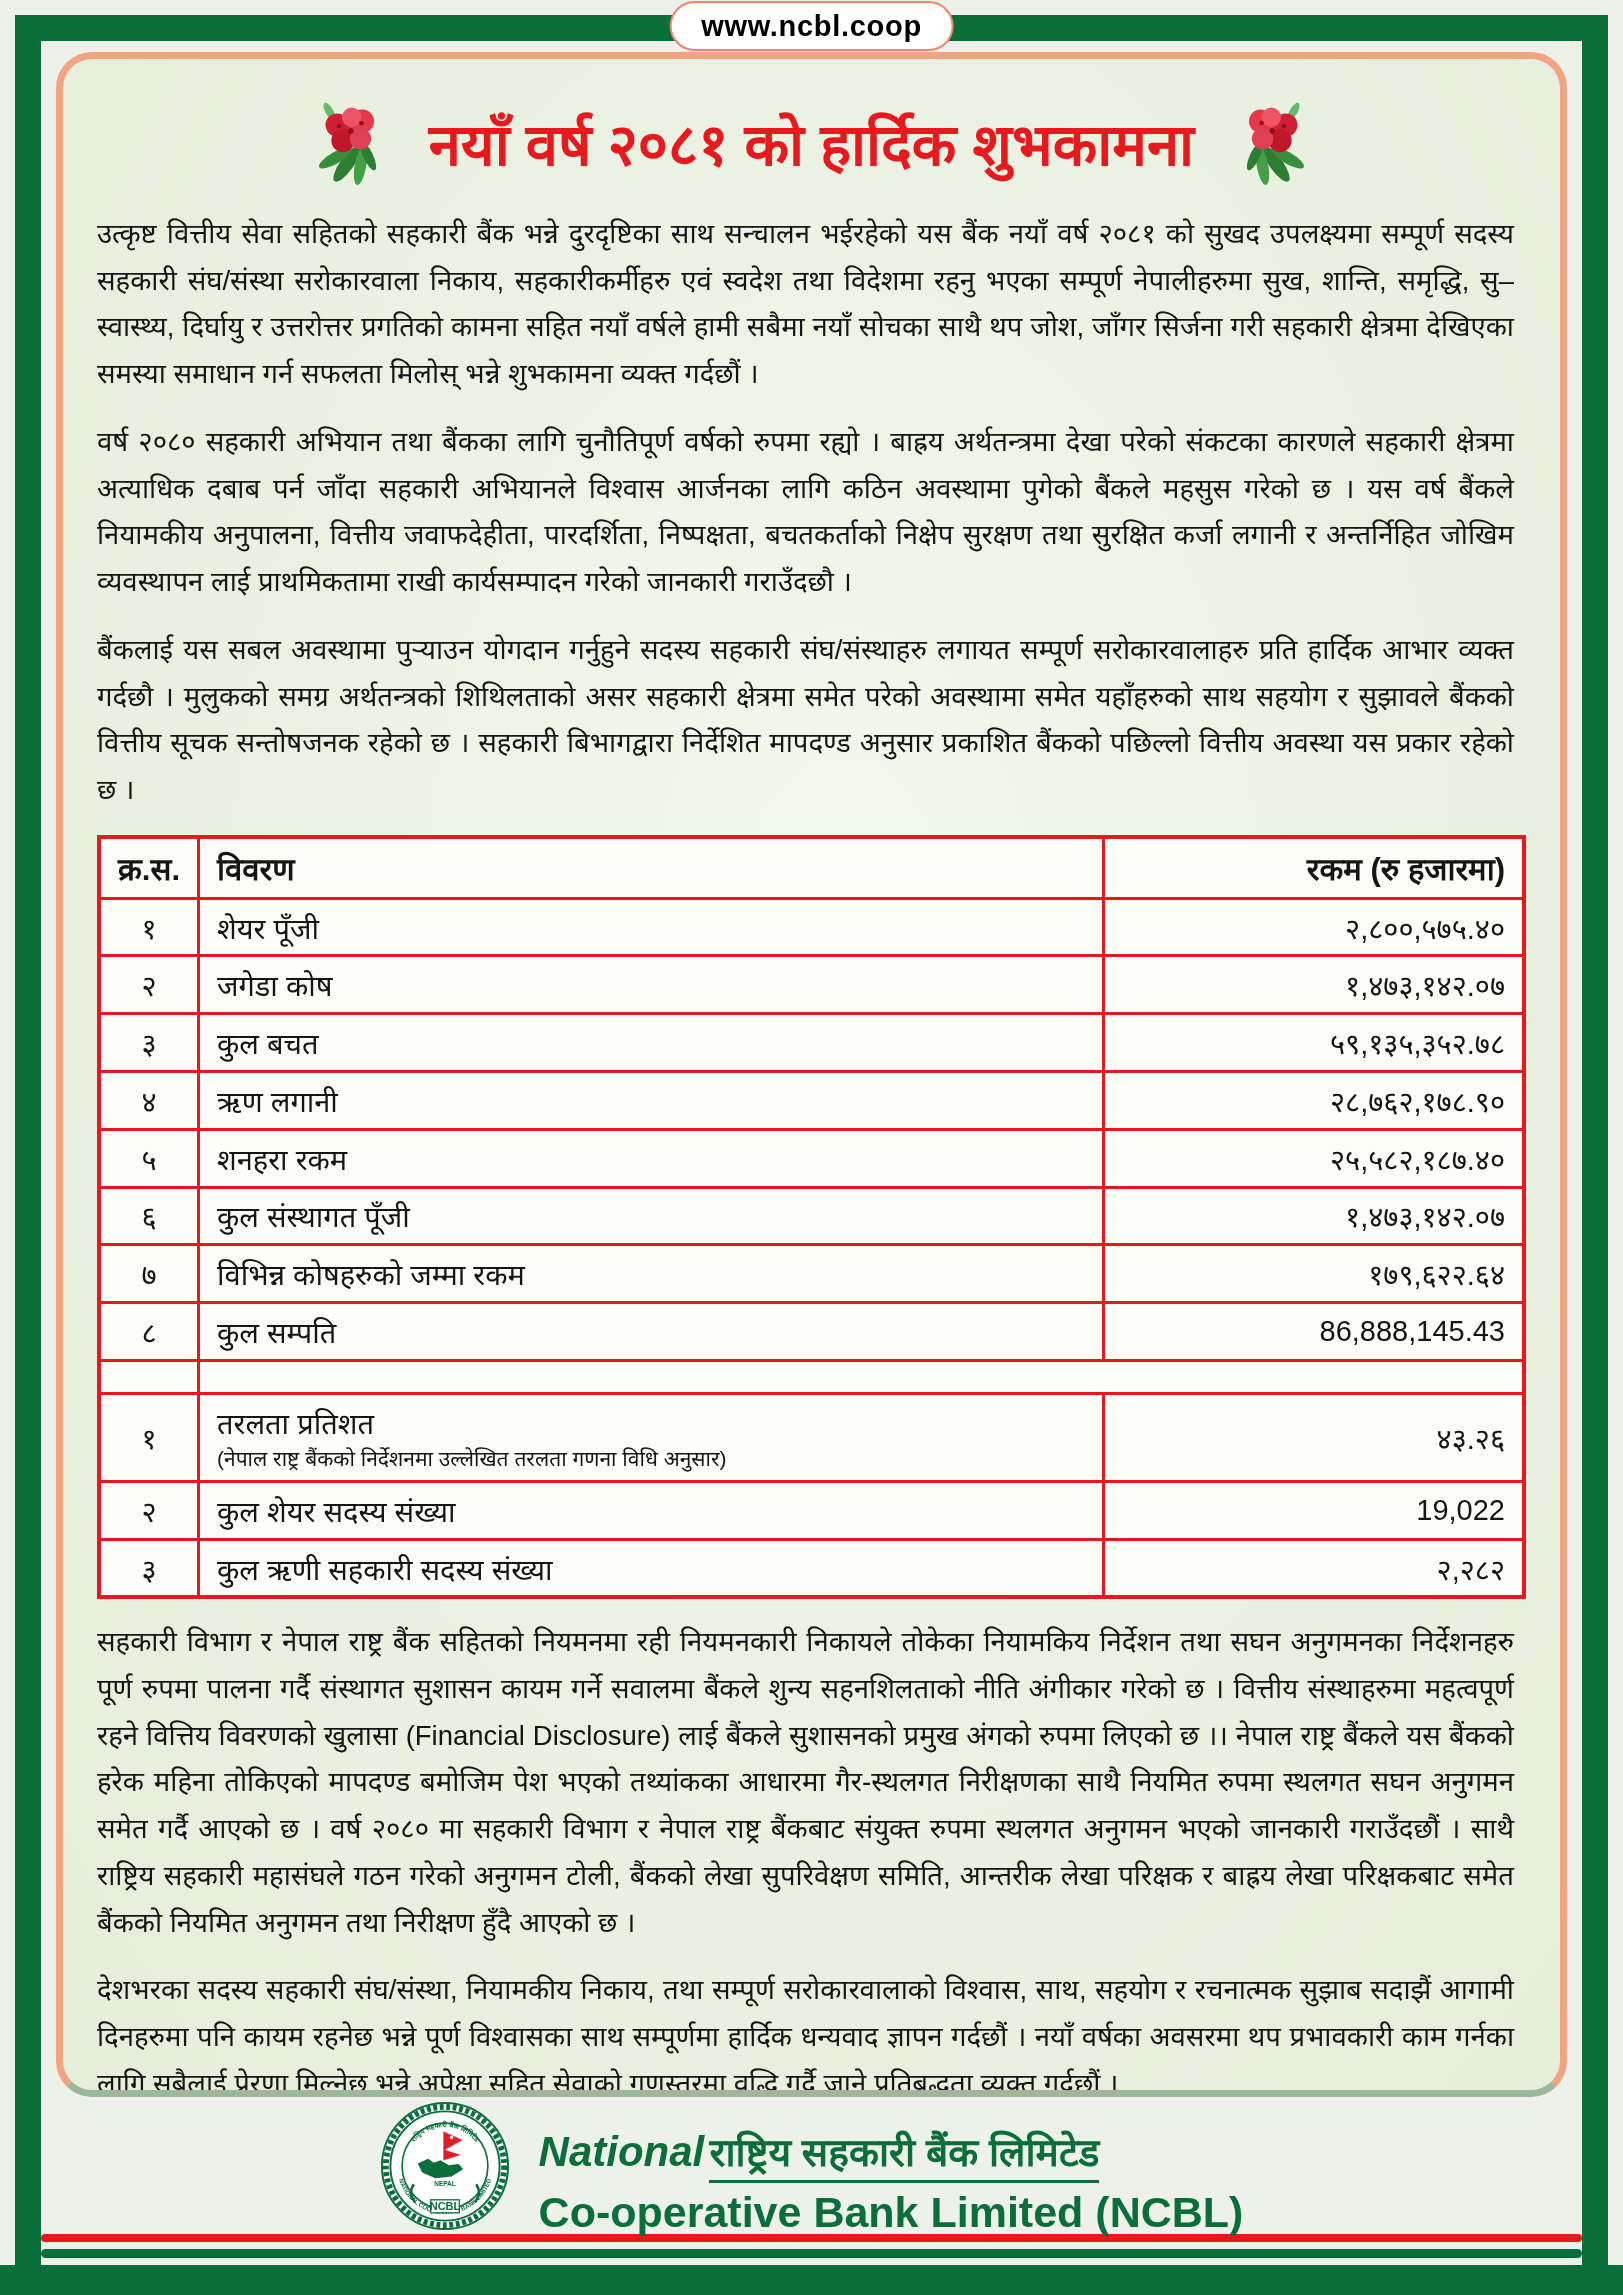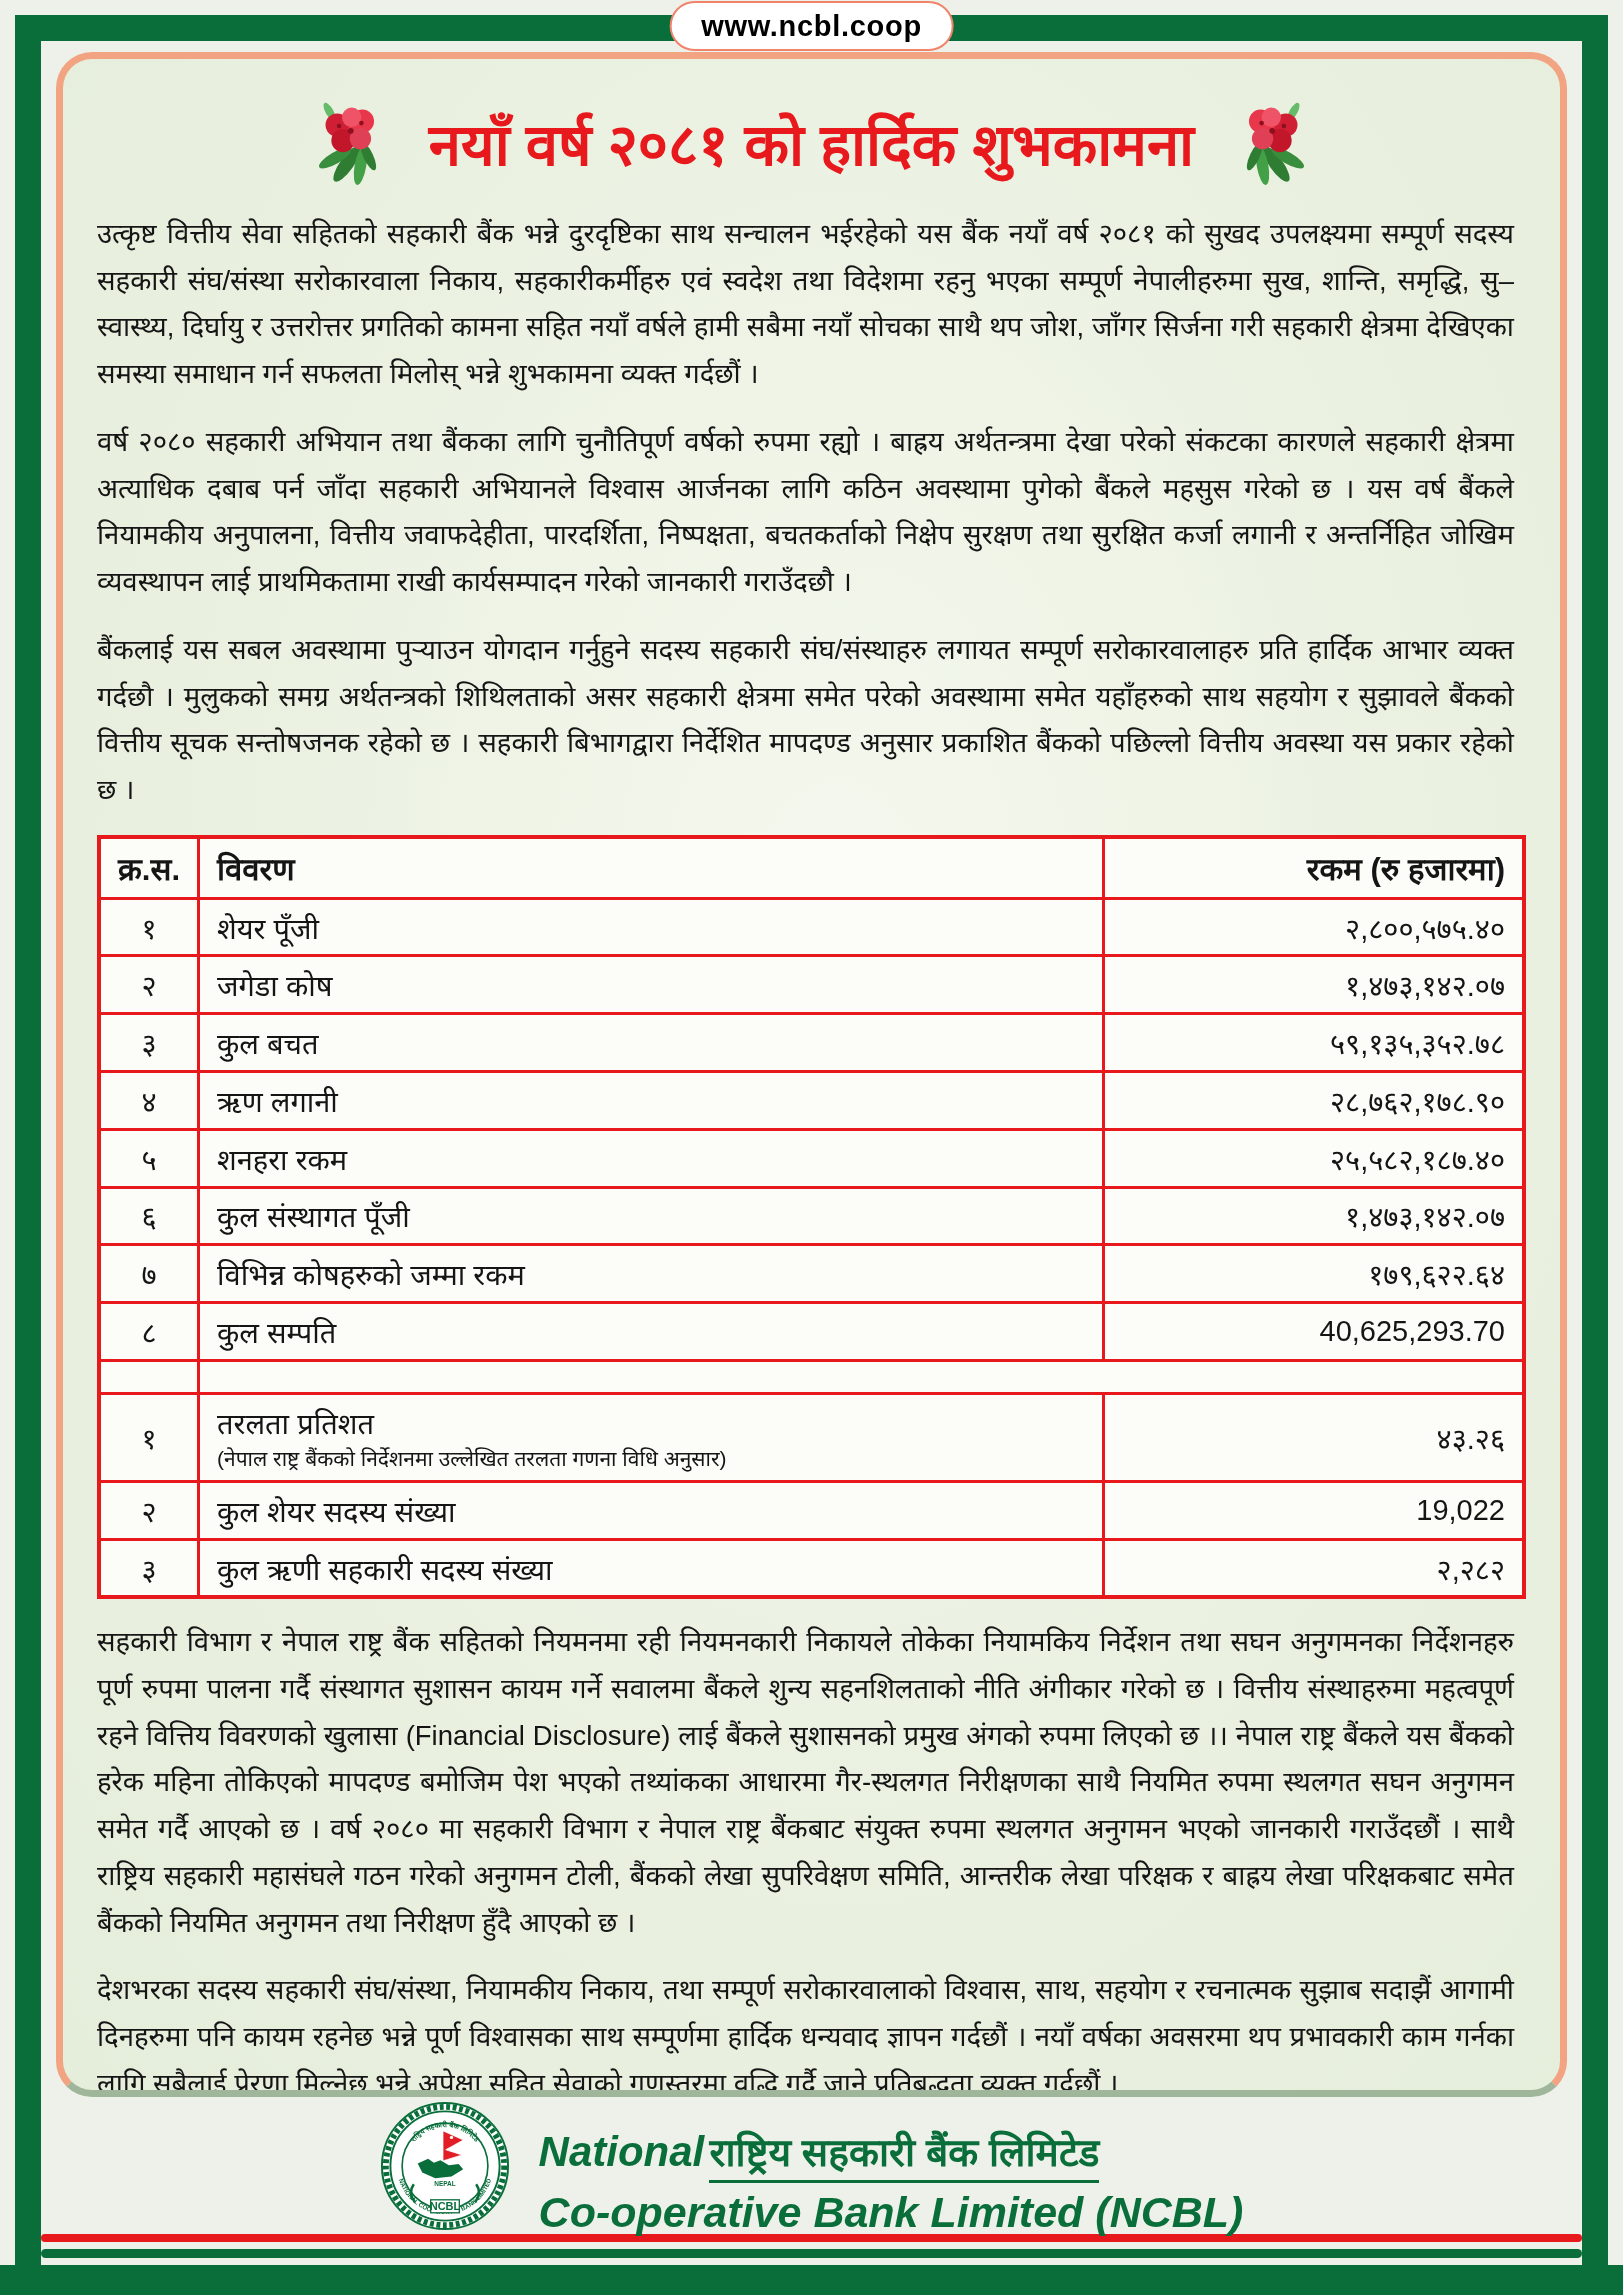--- a/index.html
+++ b/index.html
@@ -55,21 +55,21 @@
   table.fin tr.spacer td{height:30px;padding:0;}
   .note{font-size:21px;line-height:1.25;margin-top:3.9px;}
 
   
   .footer{position:absolute;left:0;right:0;top:2102px;height:128px;
     display:flex;align-items:center;justify-content:center;gap:29px;}
   .brand{color:#0a6e3b;line-height:1.08;margin-top:33px;}
   .brand .line1{display:flex;align-items:baseline;gap:5.2px;}
   .brand .en1{font-size:42px;font-weight:bold;font-style:italic;}
   .brand .np{font-size:39px;font-weight:bold;border-bottom:3.3px solid #0a6e3b;padding-bottom:5.2px;}
-  .brand .en2{font-size:43px;font-weight:bold;font-style:italic;margin-top:6.5px;}
+  .brand .en2{font-size:43px;font-weight:bold;margin-top:6.5px;}
   .logo{width:130px;height:130px;flex:0 0 auto;}
 </style>
 </head>
 <body>
 
 <div class="frame-top"></div>
 <div class="frame-left"></div>
 <div class="frame-right"></div>
 <div class="stripe-red"></div>
 <div class="stripe-green"></div>
@@ -163,21 +163,21 @@
           <td class="amt">१,४७३,१४२.०७</td>
         </tr>
         <tr>
           <td class="sn">७</td>
           <td class="desc">विभिन्न कोषहरुको जम्मा रकम</td>
           <td class="amt">१७९,६२२.६४</td>
         </tr>
         <tr>
           <td class="sn">८</td>
           <td class="desc">कुल सम्पति</td>
-          <td class="amt">40,625,293.70</td>
+          <td class="amt">86,888,145.43</td>
         </tr>
         <tr class="spacer">
           <td class="sn"></td>
           <td colspan="2"></td>
         </tr>
         <tr>
           <td class="sn">१</td>
           <td class="desc">तरलता प्रतिशत<div class="note">(नेपाल राष्ट्र बैंकको निर्देशनमा उल्लेखित तरलता गणना विधि अनुसार)</div></td>
           <td class="amt">४३.२६</td>
         </tr>

